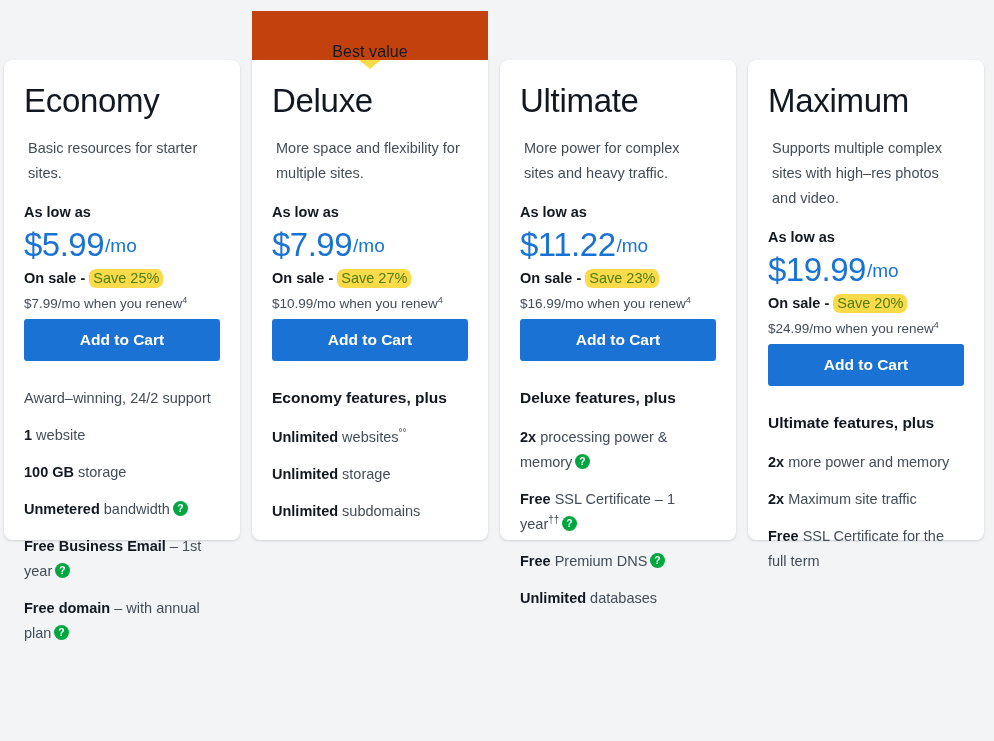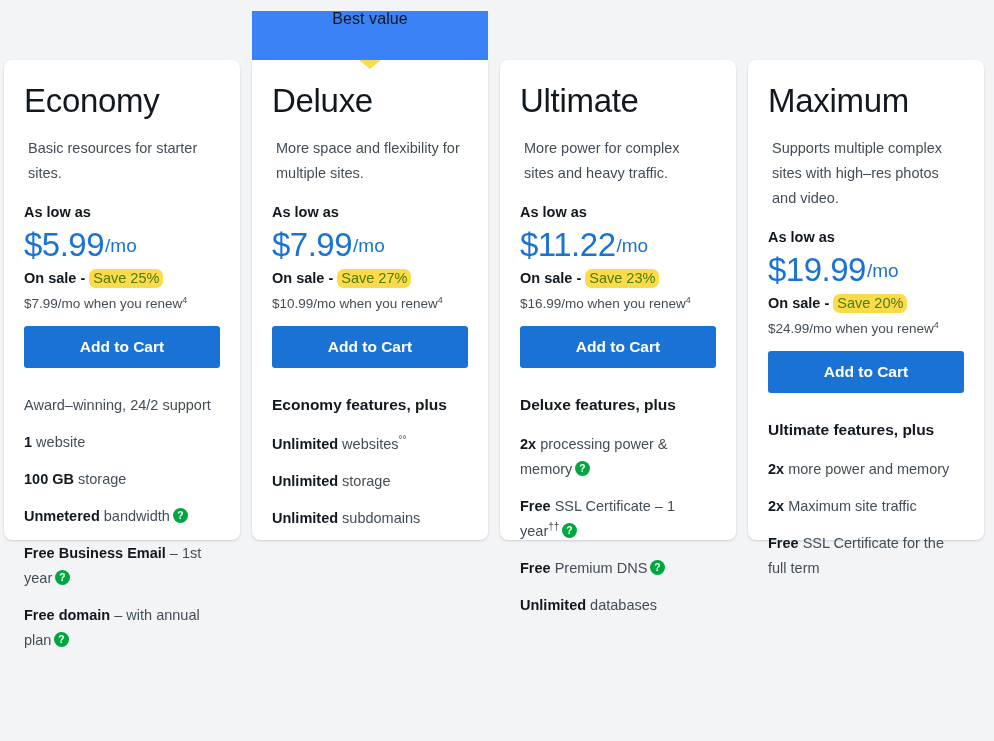--- a/index.html
+++ b/index.html
@@ -34,23 +34,23 @@
     box-sizing: border-box;
   }
 
   
   .ribbon {
     position: absolute;
     top: 11px;
     left: 4px;
     right: 4px;
     height: 49px;
-    background: #3b82f6;
-    display: flex;
-    align-items: flex-start;
+    background: #c2410c;
+    display: flex;
+    align-items: flex-end;
     justify-content: center;
     box-sizing: border-box;
     z-index: 2;
   }
   .ribbon-label {
     font-size: 16px;
     color: #111820;
     font-weight: 400;
     letter-spacing: 0.1px;
     line-height: 1;
@@ -162,21 +162,21 @@
   }
   .renew-row sup {
     font-size: 9px;
     vertical-align: super;
     line-height: 0;
   }
 
   .cta {
     display: block;
     width: 100%;
-    margin-top: 13px;
+    margin-top: 6px;
     padding: 11px 8px;
     background: #1a73d4;
     color: #ffffff;
     border: none;
     border-radius: 3px;
     font-family: "Liberation Sans", sans-serif;
     font-size: 15.5px;
     font-weight: 700;
     line-height: 20px;
     text-align: center;

